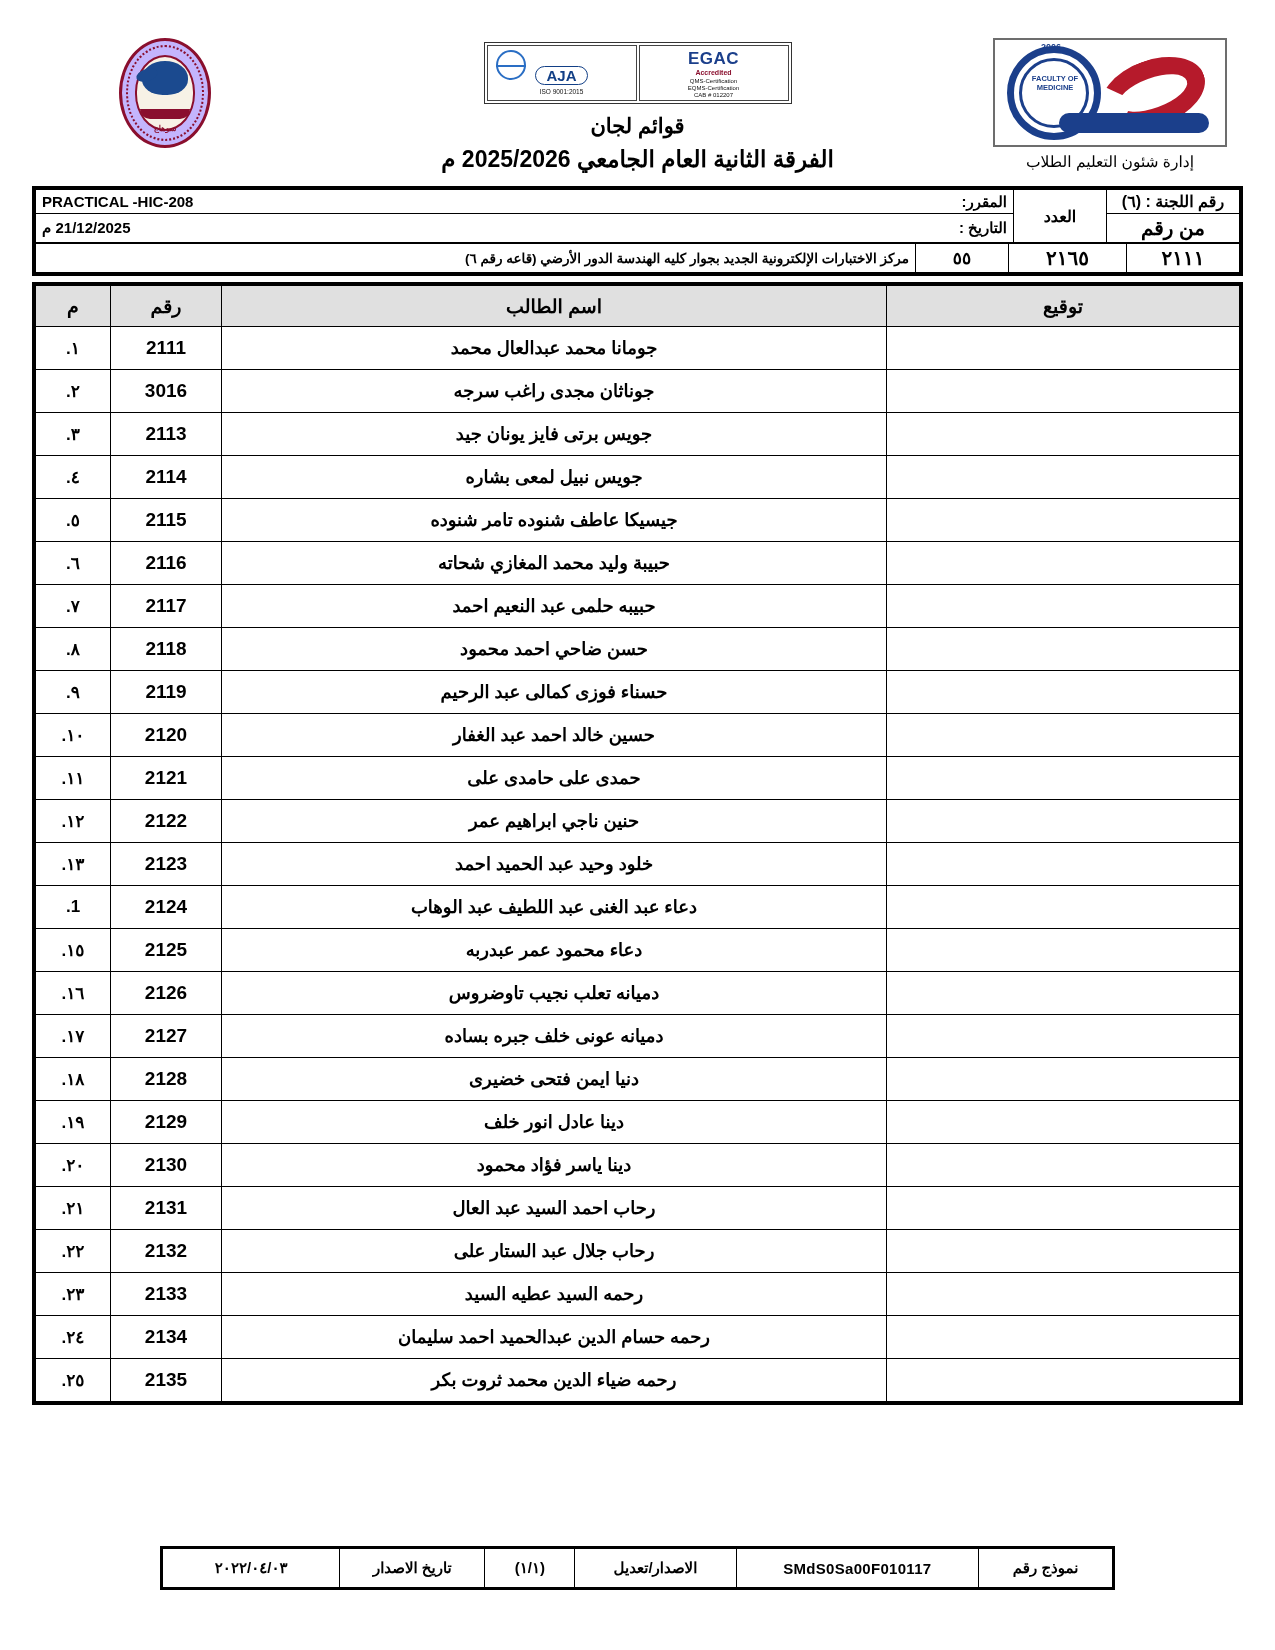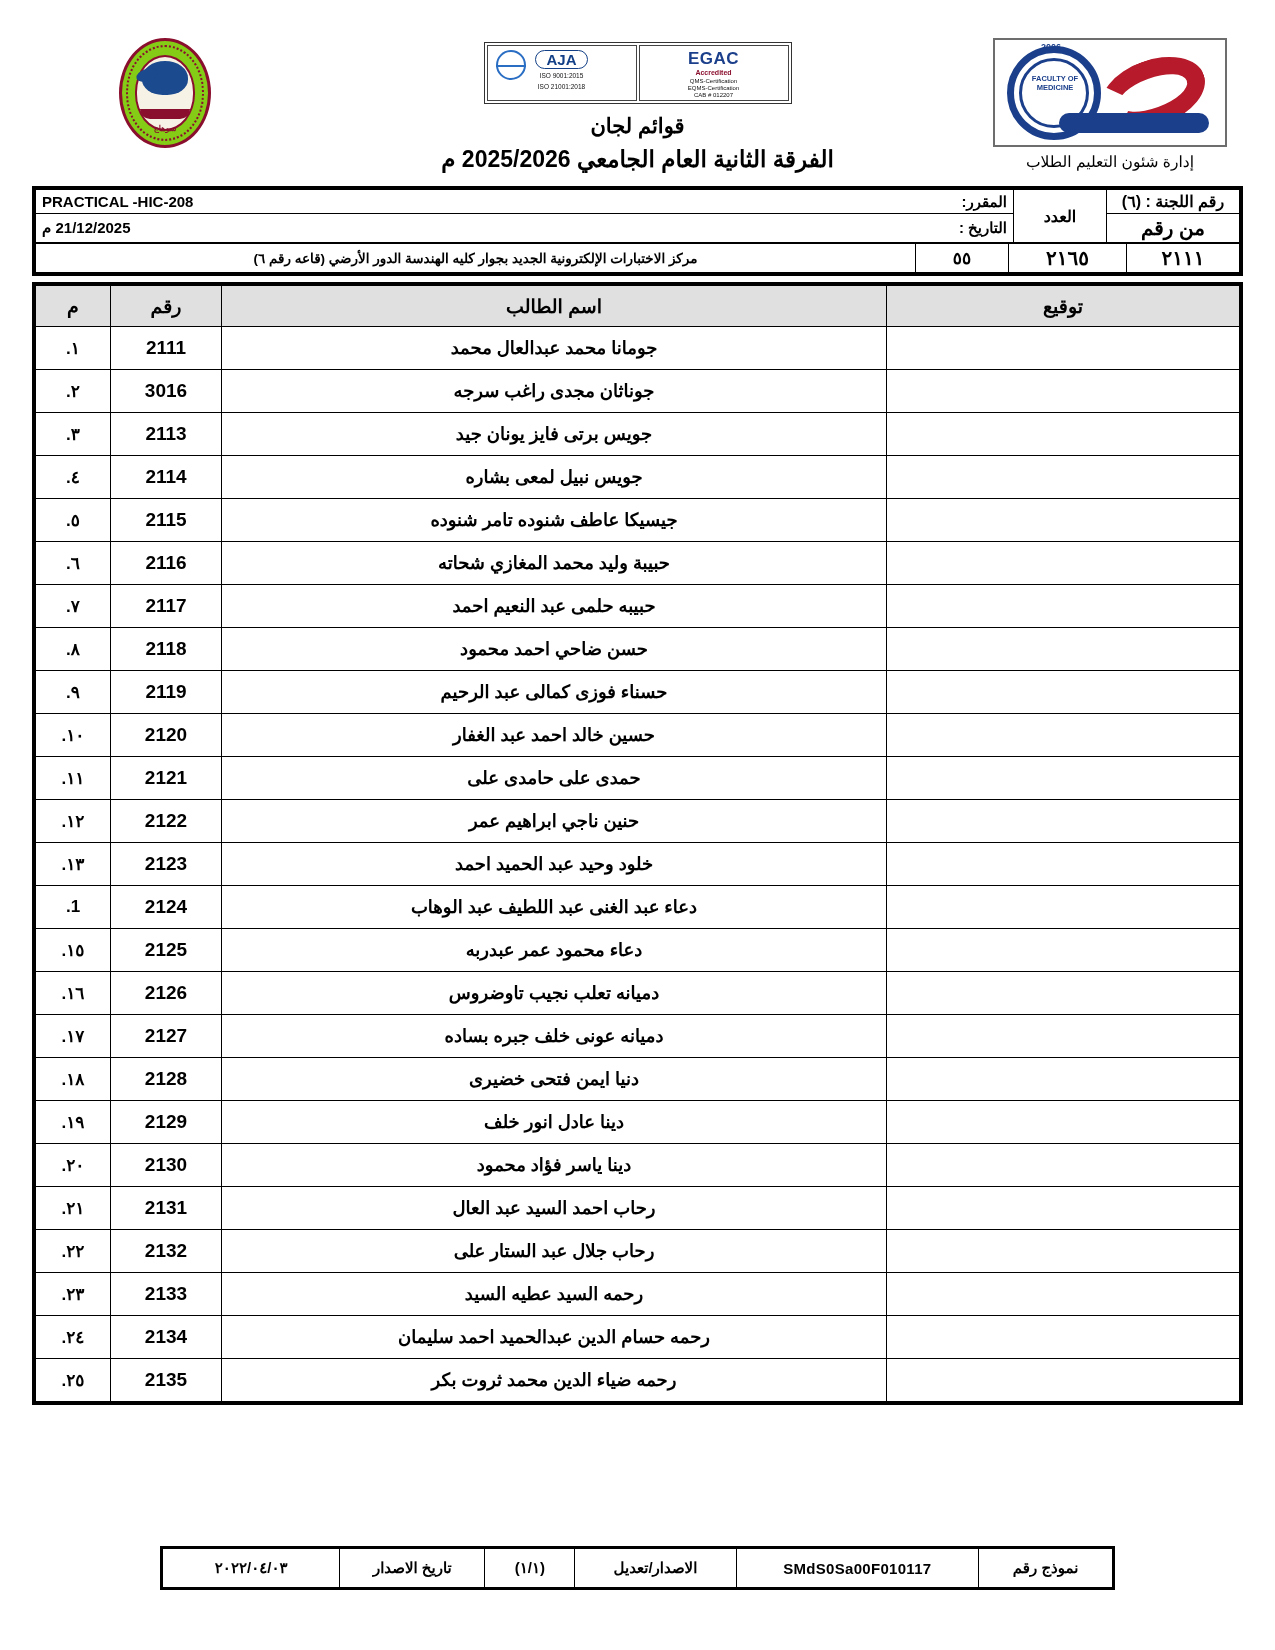--- a/index.html
+++ b/index.html
@@ -48,21 +48,21 @@
     width: 92px;
     height: 110px;
     margin: 0 auto;
     position: relative;
   }
   .seal-outer {
     width: 92px;
     height: 110px;
     border: 3px solid #8a0f2e;
     border-radius: 46px / 55px;
-    background: #84cc16;
+    background: #c4b5fd;
     position: relative;
     box-sizing: border-box;
     overflow: hidden;
   }
   .seal-dots {
     position: absolute;
     inset: 4px;
     border: 2px dotted #8a0f2e;
     border-radius: 42px / 50px;
   }
@@ -155,21 +155,21 @@
   }
   .aja-mark {
     font-family: "Liberation Sans", sans-serif;
     font-size: 15px;
     font-weight: bold;
     color: #123f86;
     border: 1px solid #123f86;
     border-radius: 10px;
     display: inline-block;
     padding: 0 10px;
-    margin-top: 4px;
+    margin-top: 20px;
   }
   .aja-globe {
     position: absolute;
     top: 4px; left: 8px;
     width: 26px; height: 26px;
     border: 2px solid #2a6ec4;
     border-radius: 50%;
   }
   .aja-globe:after {
     content: "";
@@ -286,21 +286,21 @@
     vertical-align: middle;
   }
   .cell-committee   { width: 120px; text-align: center; font-size: 16px; }
   .cell-from-lbl    { width: 100px; text-align: center; font-size: 20px; }
   .cell-to-lbl      { width: 105px; text-align: center; font-size: 16px; }
   .cell-count-lbl   { width: 80px;  text-align: center; font-size: 16px; }
   .cell-course      { text-align: left; font-size: 15px; padding-right: 10px; }
   .cell-num         { text-align: center; font-size: 20px; font-family: "Liberation Serif", serif; }
   .cell-count-val   { text-align: center; font-size: 17px; }
   .cell-date        { text-align: left; font-size: 15px; }
-  .cell-place       { text-align: center; font-size: 13.5px; }
+  .cell-place       { font-size: 13.5px; }
 
   
   .main-wrap {
     margin: 6px 32px 0 32px;
     border: 3px solid #000;
   }
   table.students {
     width: 100%;
     border-collapse: collapse;
     table-layout: fixed;

